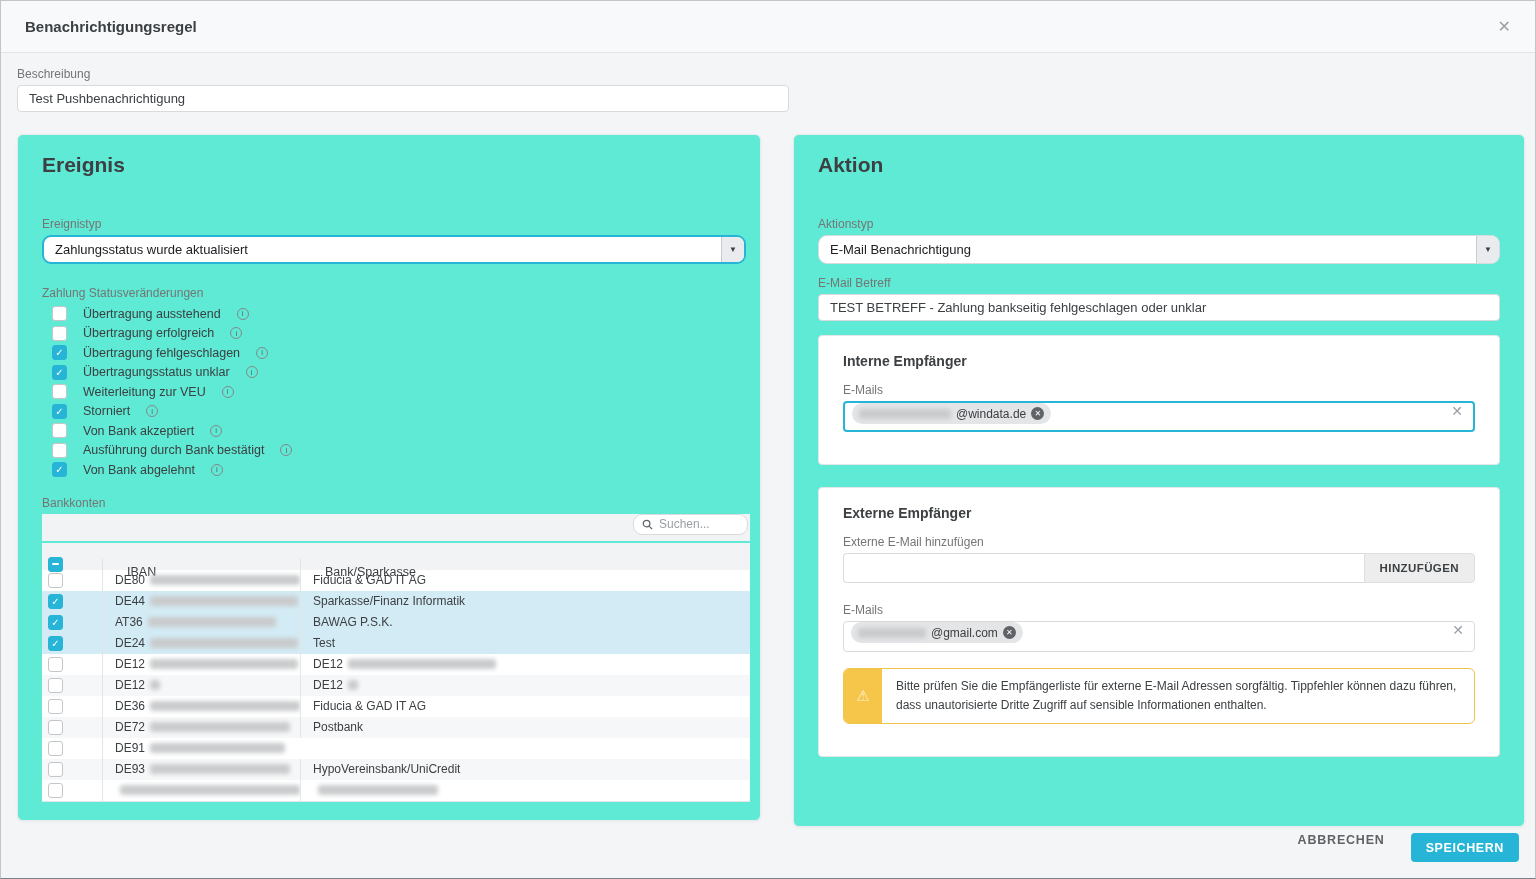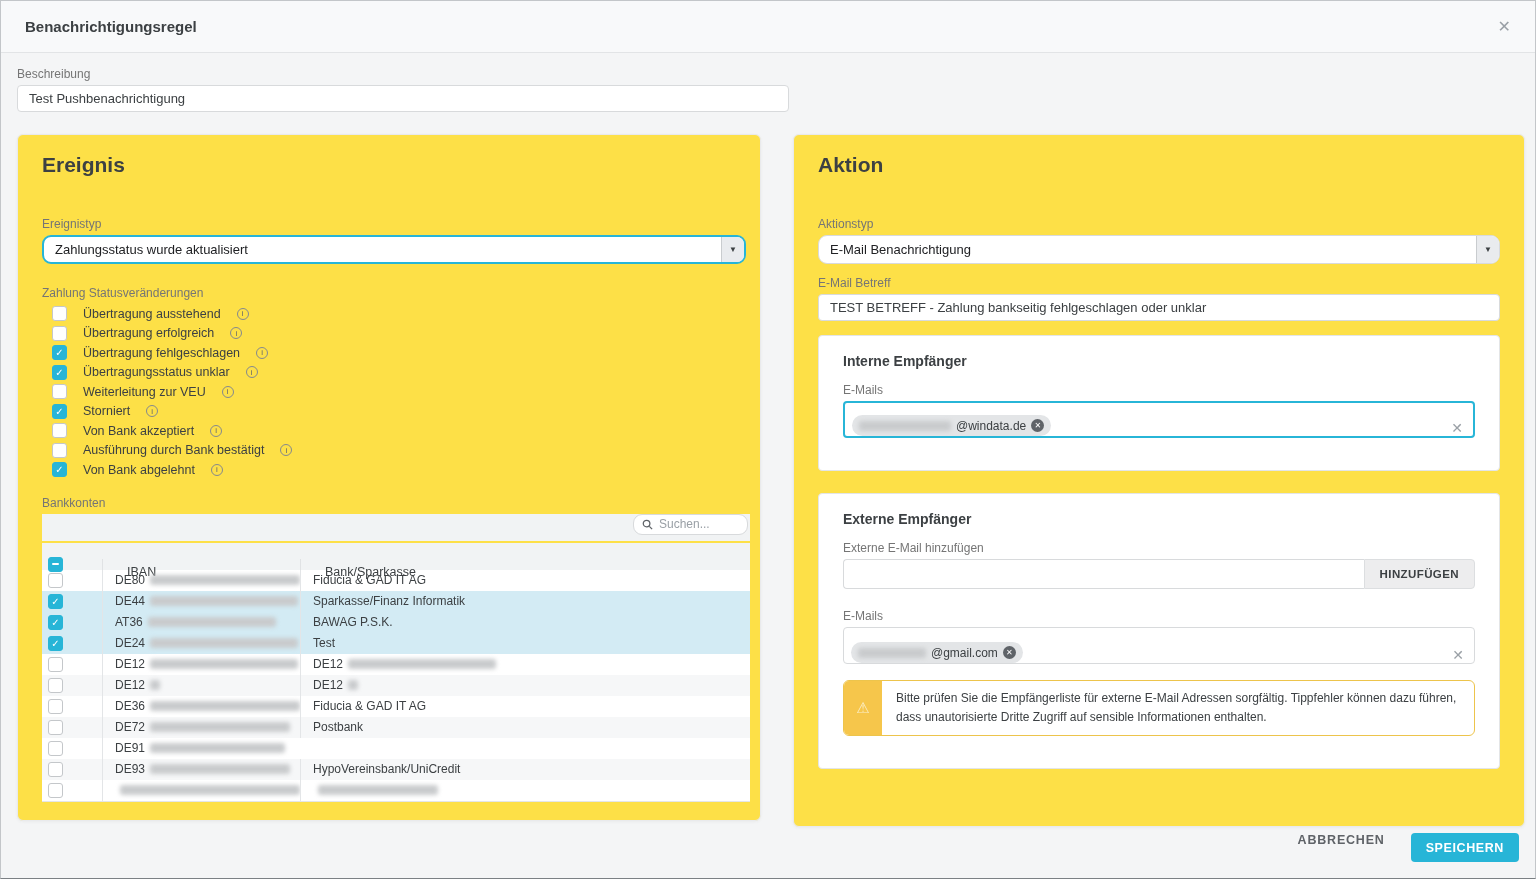--- a/index.html
+++ b/index.html
@@ -26,21 +26,21 @@
   
   .desc-block { padding:14px 16px 0 16px; }
   .field-label { font-size:12px; color:#757575; margin-bottom:4px; display:block; }
   .text-input {
     width:772px; height:27px; border:1px solid #d8dadc; border-radius:4px;
     font-family:inherit; font-size:13px; color:#3c4043; padding:0 11px; background:#fff;
     outline:none;
   }
   
   .panel {
-    position:absolute; background:#fde047; border:1px solid #e9eaec; border-radius:6px;
+    position:absolute; background:#5eead4; border:1px solid #e9eaec; border-radius:6px;
     box-shadow:0 1px 3px rgba(60,64,67,.06); padding:18px 24px;
   }
   .panel-left  { left:16px;  top:133px; width:744px; height:687px; }
   .panel-right { left:792px; top:133px; width:732px; height:693px; }
   .panel h2 { font-size:21px; font-weight:700; color:#3c4043; margin-bottom:40px; }
   
   .select {
     height:29px; border:1px solid #d8dadc; border-radius:9px; background:#fff;
     display:flex; align-items:center; overflow:hidden; cursor:pointer;
   }
@@ -95,22 +95,22 @@
     display:inline-block; height:10px; background:#c9cbcd; border-radius:3px;
     filter:blur(2.2px); vertical-align:middle; margin-left:5px;
   }
   
   .fgroup { margin-bottom:12px; }
   .card {
     border:1px solid #e3e5e7; border-radius:4px; padding:17px 24px 32px 24px; margin-top:14px; background:#fff;
   }
   .card-title { font-size:14px; font-weight:700; color:#3c4043; margin-bottom:14px; }
   .chip-input {
-    height:37px; border:1px solid #d8dadc; border-radius:4px; background:#fff;
-    display:flex; align-items:flex-end; padding:0 10px 0 7px;
+    height:31px; border:1px solid #d8dadc; border-radius:4px; background:#fff;
+    display:flex; align-items:flex-start; padding:0 10px 0 7px;
   }
   .chip-input.accent { border:2px solid var(--accent); }
   .chip {
     background:#e3e5e7; border-radius:11px; height:21px; display:inline-flex; align-items:center;
     padding:0 7px; font-size:12px; color:#3c4043; gap:5px;
   }
   .chip .blur { margin-left:0; }
   .chip-remove {
     width:13px; height:13px; border-radius:50%; background:#5f6368; color:#fff;
     font-size:8px; display:inline-flex; align-items:center; justify-content:center; cursor:pointer;

